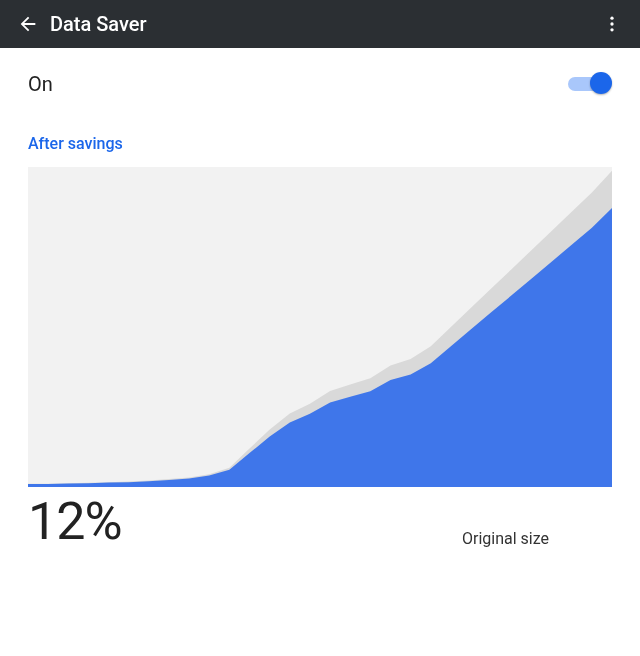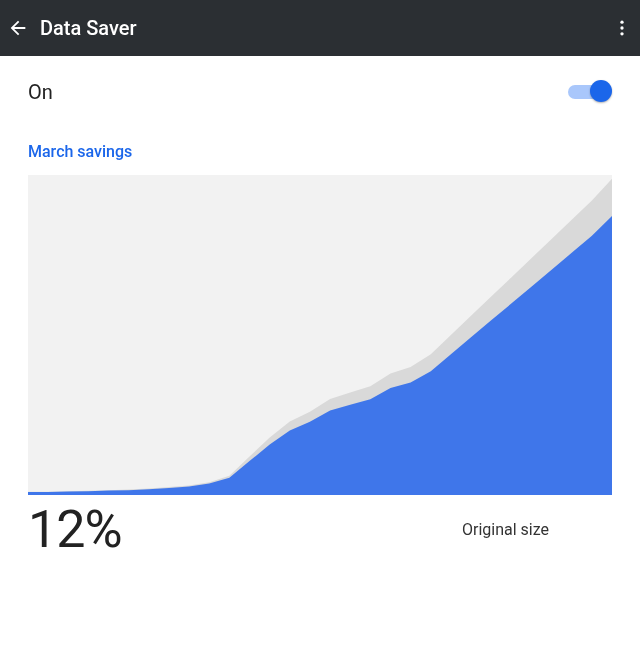--- a/index.html
+++ b/index.html
@@ -1,31 +1,31 @@
 <!DOCTYPE html>
 <html><head>
 <meta charset="utf-8">
 <style>
   * { box-sizing: border-box; margin: 0; padding: 0; }
   html, body { width: 640px; height: 656px; font-family: -apple-system, BlinkMacSystemFont, "Segoe UI", Roboto, Arial, sans-serif; background: #fff; color: #222; }
-  .appbar { height: 56px; background: #2b2f33; display: flex; align-items: center; padding: 0 2px; color: #fff; }
+  .appbar { height: 48px; background: #2b2f33; display: flex; align-items: center; padding: 0 12px; color: #fff; }
   .appbar .back { width: 32px; height: 32px; display: flex; align-items: center; justify-content: center; cursor: pointer; }
   .appbar .title { font-size: 20px; font-weight: 500; margin-left: 6px; flex: 1; }
   .appbar .more { width: 32px; height: 32px; display: flex; align-items: center; justify-content: center; cursor: pointer; }
   .content { padding: 0 28px; }
   .toggle-row { display: flex; align-items: flex-start; justify-content: space-between; padding: 24px 0 12px 0; }
   .toggle-row .label { font-size: 20px; color: #222; }
   .switch { width: 44px; height: 24px; position: relative; cursor: pointer; }
   .switch .track { position: absolute; left: 0; top: 5px; width: 38px; height: 14px; border-radius: 7px; background: #a9c7fb; }
   .switch .thumb { position: absolute; right: 0; top: 0; width: 22px; height: 22px; border-radius: 50%; background: #1b66ea; box-shadow: 0 1px 2px rgba(0,0,0,0.3); }
   .section-label { color: #1b66ea; font-size: 16px; font-weight: 500; padding: 26px 0 14px 0; }
   .chart { width: 100%; height: 320px; background: #f2f2f2; position: relative; overflow: hidden; }
   .chart svg { position: absolute; left: 0; top: 0; width: 100%; height: 100%; }
   .date-row { display: flex; justify-content: space-between; padding: 12px 0 8px 0; color: #7a7a7a; font-size: 16px; }
-  .stats-row { display: flex; align-items: center; justify-content: space-between; padding: 4px 0 0 0; gap: 44px; }
+  .stats-row { display: flex; align-items: flex-end; justify-content: space-between; padding: 4px 0 0 0; gap: 44px; }
   .percent { font-size: 52px; font-weight: 400; letter-spacing: -1px; }
   .size-table { text-align: right; font-size: 16px; color: #333; }
   .size-table .r { display: flex; gap: 18px; justify-content: flex-end; line-height: 1.6; }
   .size-table .lbl { text-align: left; min-width: 150px; }
   .size-table .val { font-weight: 600; min-width: 80px; }
 </style>
 </head>
 <body>
 
 <div class="appbar">
@@ -47,21 +47,21 @@
 <div class="content">
 
   <div class="toggle-row">
     <div class="label">On</div>
     <div class="switch">
       <div class="track"></div>
       <div class="thumb"></div>
     </div>
   </div>
 
-  <div class="section-label">March savings</div>
+  <div class="section-label">After savings</div>
 
   <div class="chart">
     <svg viewBox="0 0 584 320" preserveAspectRatio="none">
       <path d="M 0 320 L 0.0 316.8 L 20.1 316.8 L 40.3 316.2 L 60.4 315.8 L 80.6 315.2 L 100.7 314.6 L 120.8 313.6 L 141.0 312.0 L 161.1 310.4 L 181.2 307.2 L 201.4 300.8 L 221.5 281.6 L 241.7 262.4 L 261.8 246.4 L 281.9 236.8 L 302.1 224.0 L 322.2 217.6 L 342.3 211.2 L 362.5 198.4 L 382.6 192.0 L 402.8 179.2 L 422.9 160.0 L 443.0 140.8 L 463.2 121.6 L 483.3 102.4 L 503.4 83.2 L 523.6 64.0 L 543.7 44.8 L 563.9 25.6 L 584.0 3.7 L 584 320 Z" fill="#d9d9d9"></path>
       <path d="M 0 320 L 0.0 317.1 L 20.1 317.1 L 40.3 316.5 L 60.4 316.2 L 80.6 315.5 L 100.7 315.2 L 120.8 314.2 L 141.0 313.0 L 161.1 311.4 L 181.2 308.5 L 201.4 302.7 L 221.5 286.1 L 241.7 269.4 L 261.8 255.4 L 281.9 246.7 L 302.1 235.5 L 322.2 229.8 L 342.3 224.3 L 362.5 213.1 L 382.6 207.4 L 402.8 196.2 L 422.9 179.2 L 443.0 162.2 L 463.2 145.3 L 483.3 128.6 L 503.4 111.7 L 523.6 94.7 L 543.7 77.8 L 563.9 60.8 L 584.0 41.1 L 584 320 Z" fill="#3f76ea"></path>
     </svg>
   </div>
 
 
   <div class="stats-row">

